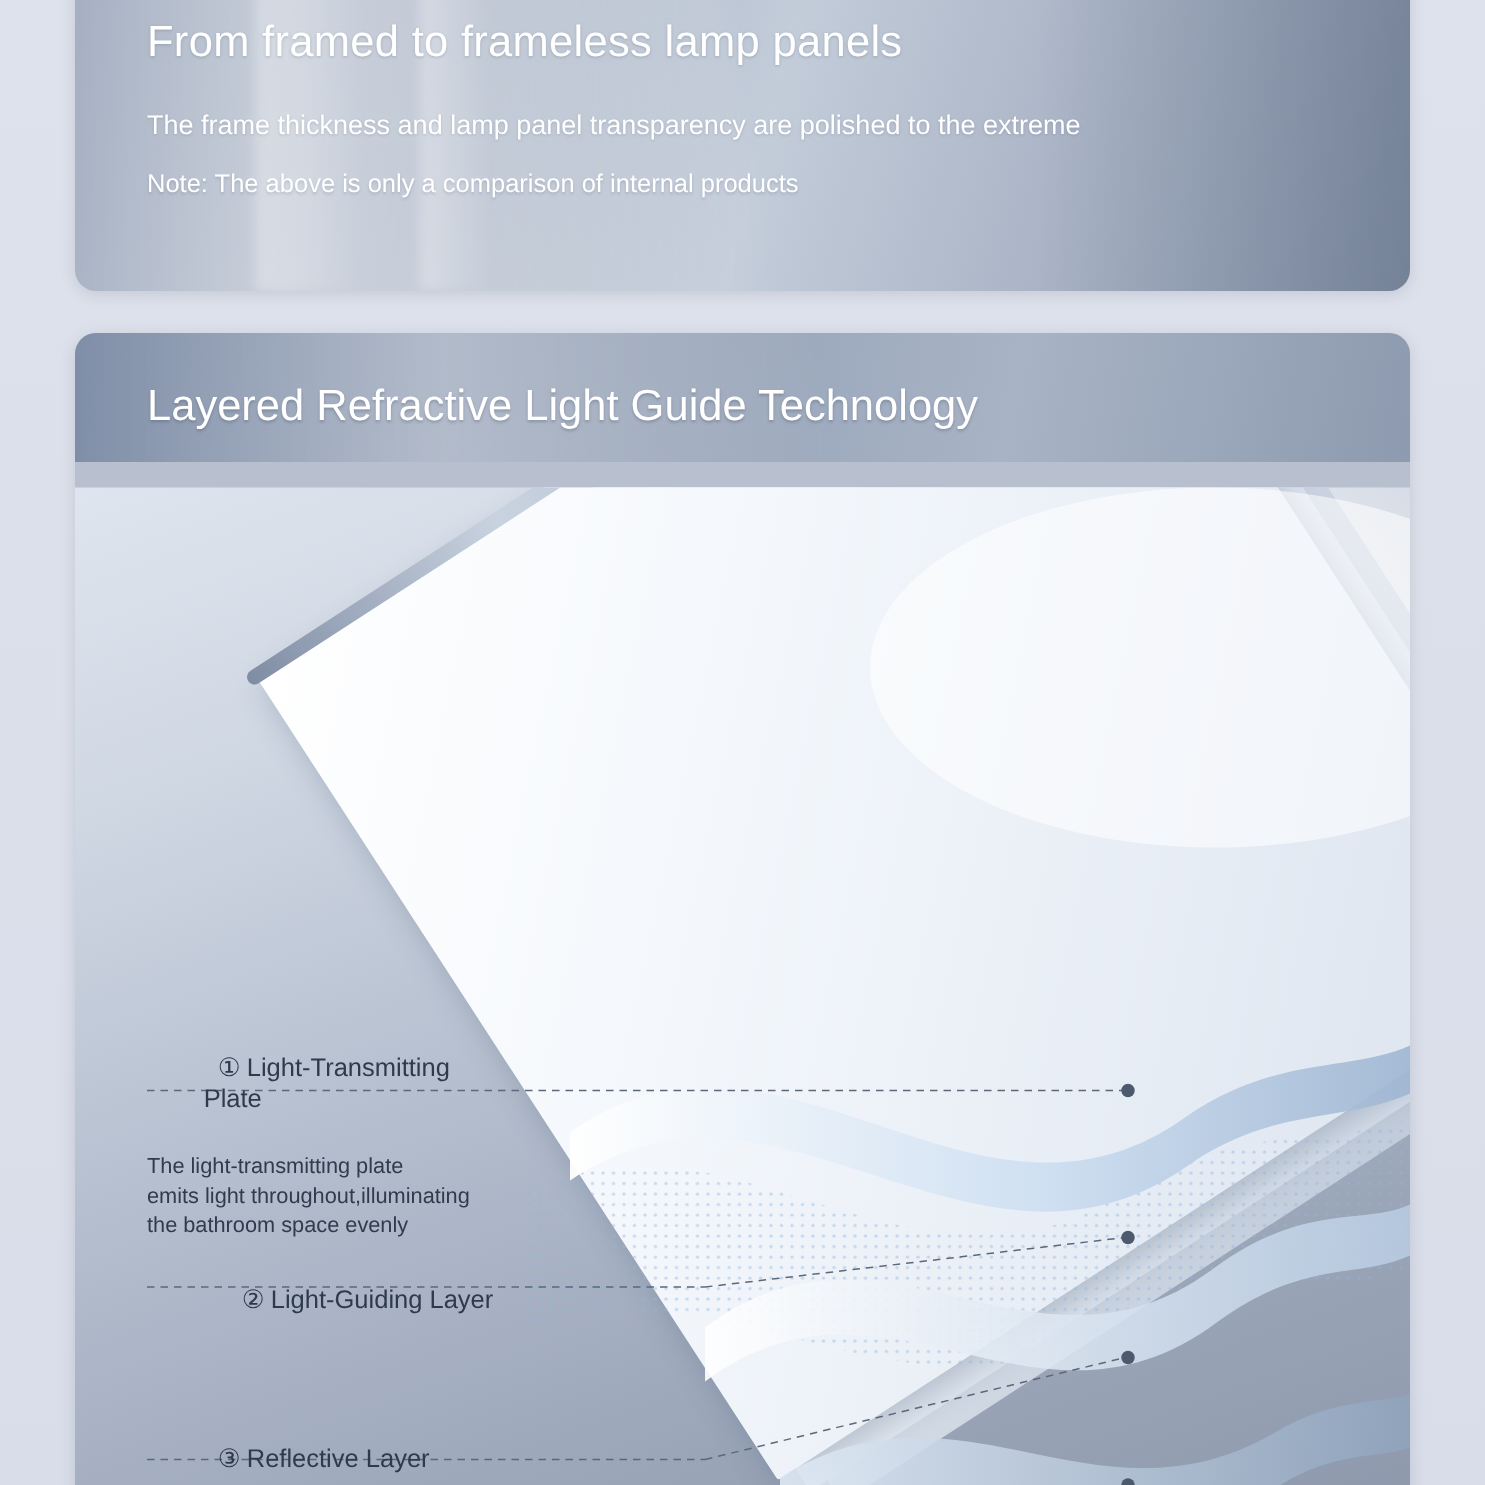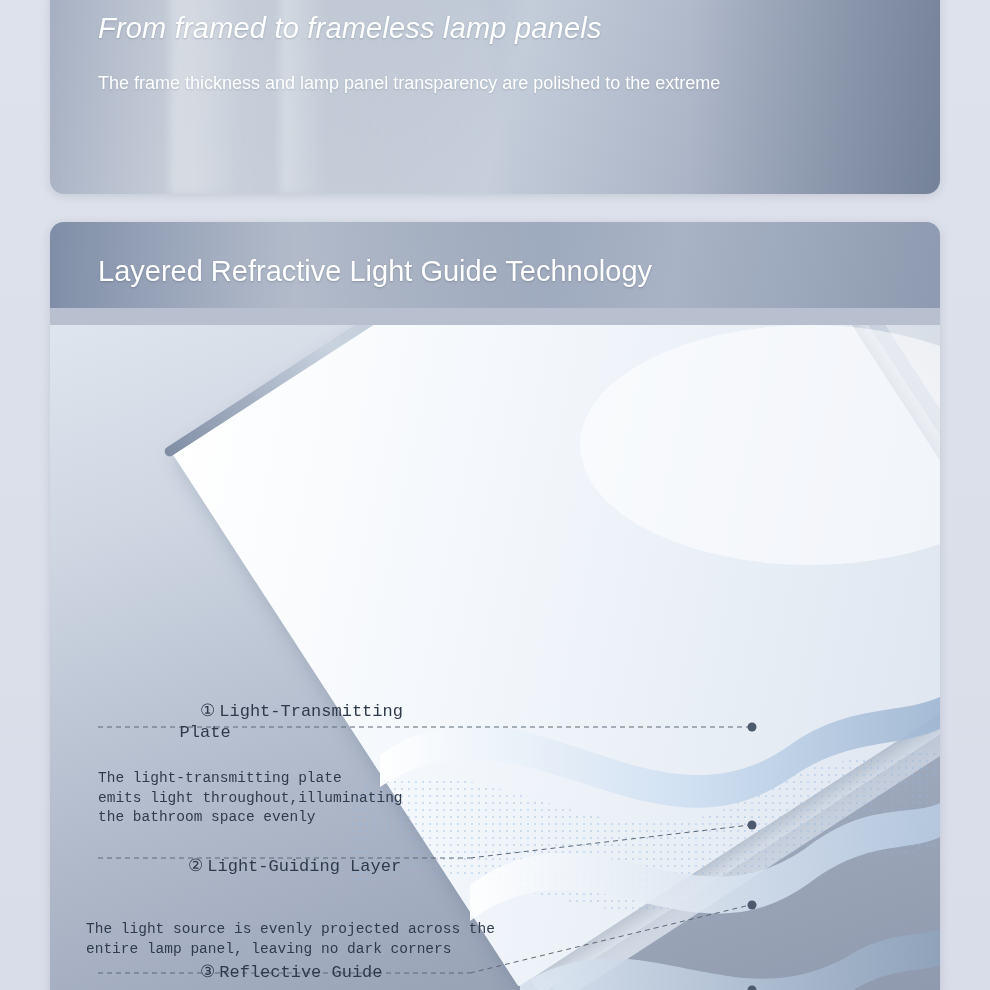--- a/index.html
+++ b/index.html
@@ -61,21 +61,20 @@
     top: 52px;
     right: 30px;
     color: #ffffff;
   }
   .card-top-title {
     font-size: 29px;
     letter-spacing: .2px;
     margin-bottom: 22px;
     text-shadow: 0 1px 2px rgba(60,70,90,0.25);
     white-space: nowrap;
-    font-style: italic;
   }
   .card-top-line {
     font-size: 18px;
     line-height: 33px;
     text-shadow: 0 1px 2px rgba(60,70,90,0.20);
     white-space: nowrap;
   }
   .card-top-note {
     font-size: 17px;
     margin-top: 13px;
@@ -165,21 +164,20 @@
     transform: rotate(0deg);
   }
 
   
   .waves { position: absolute; left: 0; top: 0; width: 100%; height: 100%; }
 
   
   .callout {
     position: absolute;
     color: #3b4759;
-    font-family: Liberation Mono, monospace;
   }
   .callout-head {
     font-size: 17px;
     color: #2f3a4b;
     white-space: pre;
     line-height: 21px;
   }
   .callout-head .circ { margin-right: 4px; }
   .callout-body {
     font-size: 14.5px;
@@ -196,20 +194,21 @@
 
   <div class="card-top">
     <div class="blur-col" style="left:120px"></div>
     <div class="blur-col" style="left:230px;width:45px"></div>
     <div class="sheen"></div>
     <div class="shade-right"></div>
 
     <div class="card-top-text">
       <div class="card-top-title">From framed to frameless lamp panels</div>
       <div class="card-top-line">The frame thickness and lamp panel transparency are polished to the extreme</div>
+      <div class="card-top-note">Note: The above is only a comparison of internal products</div>
     </div>
   </div>
 
   <div class="card-main">
 
     <div class="card-header">
       <div class="hsheen"></div>
       <div class="card-header-title">Layered Refractive Light Guide Technology</div>
     </div>
 
@@ -275,30 +274,28 @@
       <div class="callout" style="left:48px; top:355px;">
         <div class="callout-head">
           <span class="circ">①</span><span>Light-Transmitting
         Plate</span>
         </div>
         <div class="callout-body" style="">The light-transmitting plate
 emits light throughout,illuminating
 the bathroom space evenly</div>
       </div>
 
-      <div class="callout" style="left:36px; top:510px;">
+      <div class="callout" style="left:64px; top:510px;">
         <div class="callout-head">
           <span class="circ">②</span><span>Light-Guiding Layer</span>
         </div>
-        <div class="callout-body" style="margin-top:22px;">The light source is evenly projected across the
-entire lamp panel, leaving no dark corners</div>
       </div>
 
       <div class="callout" style="left:48px; top:616px;">
         <div class="callout-head">
-          <span class="circ">③</span><span>Reflective Guide</span>
+          <span class="circ">③</span><span>Reflective Layer</span>
         </div>
 
       </div>
 
     </div>
   </div>
 </div>
 
 </body></html>

